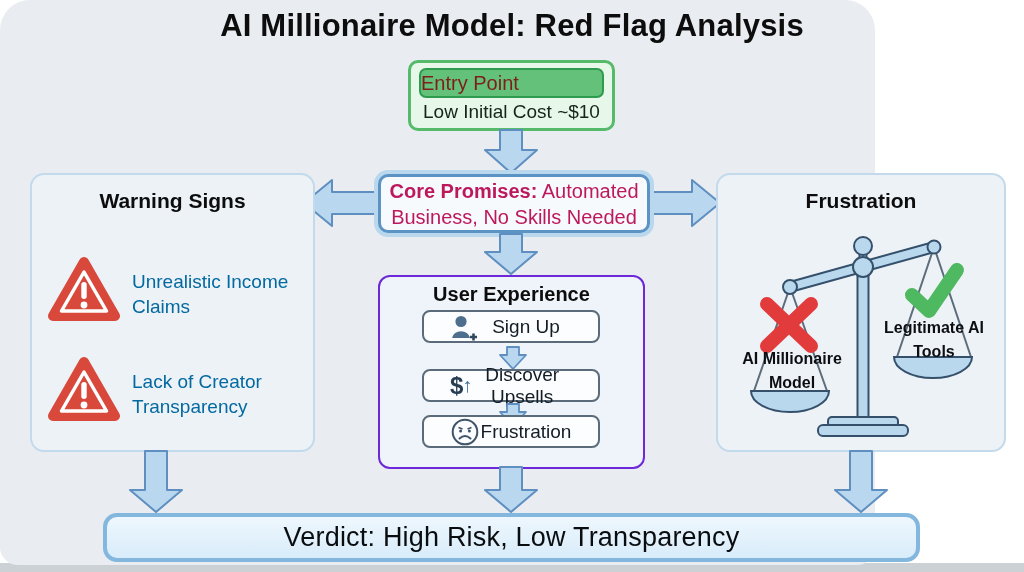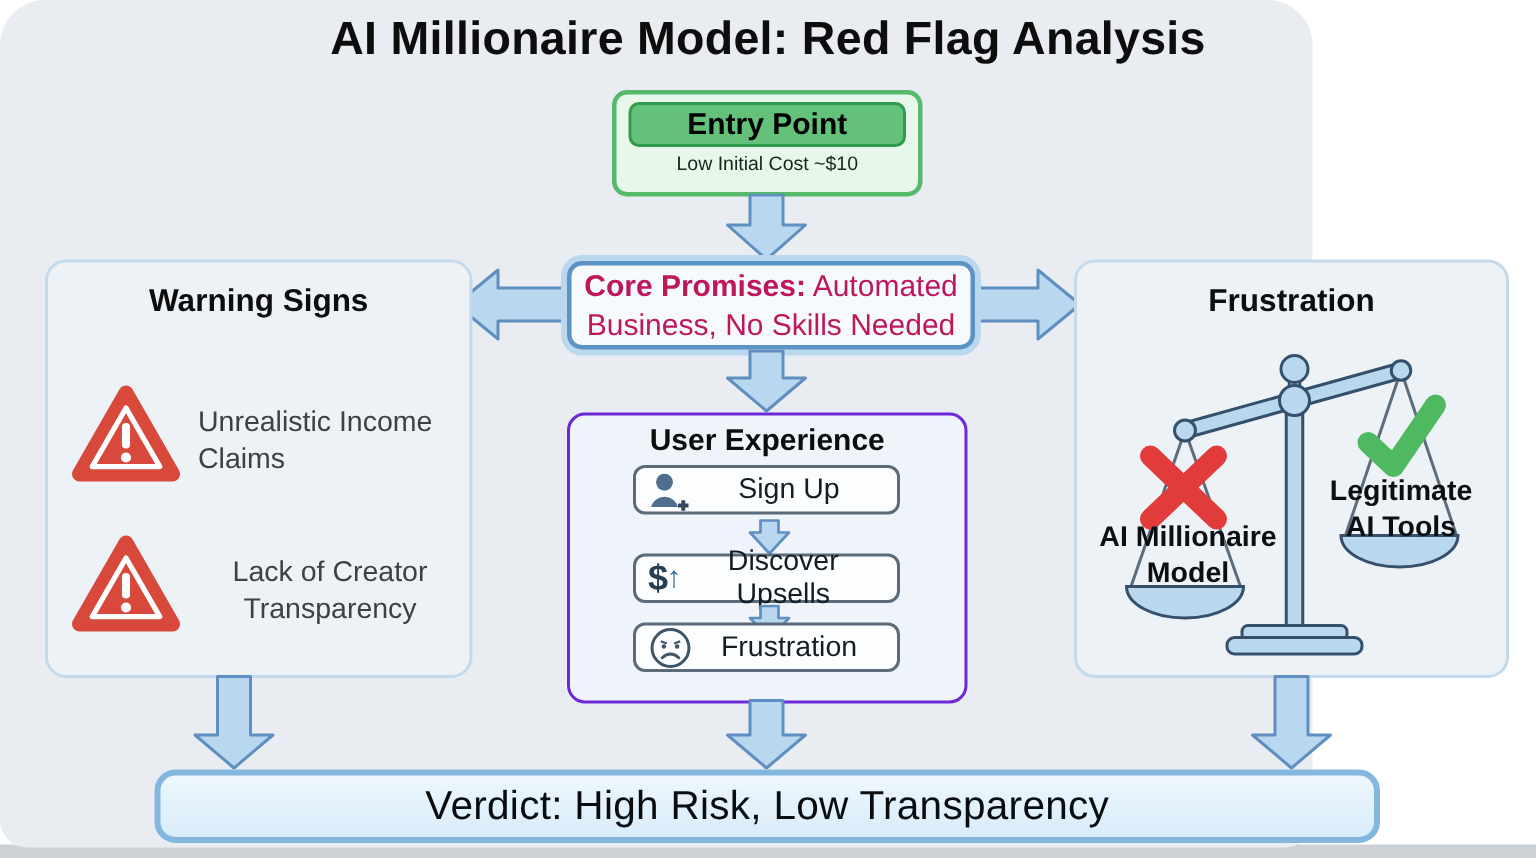--- a/index.html
+++ b/index.html
@@ -6,45 +6,45 @@
   body{font-family:"Liberation Sans", sans-serif;color:#0d0d0d;}
   .stage{position:relative;width:1024px;height:572px;overflow:hidden;background:#ffffff;}
   .bottom-band{position:absolute;left:0;bottom:0;width:100%;height:9px;background:#ccd1d5;}
   .card{position:absolute;left:0;top:0;width:875px;height:565px;background:#e9edf2;
         border-radius:30px 30px 18px 18px;z-index:1;}
   .abs{position:absolute;}
   .page-title{left:0;top:8px;width:1024px;text-align:center;font-size:31px;font-weight:bold;letter-spacing:.2px;}
   
   .entry-box{left:408px;top:60px;width:201px;height:65px;background:#e7f7ea;border:3px solid #56ba6b;border-radius:10px;}
   .entry-header{position:absolute;left:8px;top:5px;right:8px;height:26px;background:#64c17a;border:2px solid #2f9b4f;
-                border-radius:7px;text-align:center;font-size:20px;font-weight:bold;line-height:26px;color:#000000;}
-  .entry-detail{position:absolute;left:0;top:38px;width:100%;text-align:center;font-size:13px;color:#14251a;}
+                border-radius:7px;text-align:left;font-size:20px;font-weight:normal;line-height:26px;color:#7f1d1d;}
+  .entry-detail{position:absolute;left:0;top:38px;width:100%;text-align:center;font-size:19px;color:#14251a;}
   
   .core-box{left:378px;top:174px;width:266px;height:53px;background:#f6fafd;border:3px solid #5c93c5;border-radius:10px;
             box-shadow:0 0 0 4px #b9d7ed;display:flex;align-items:center;justify-content:center;}
   .core-text{width:254px;text-align:center;font-size:20px;line-height:26px;color:#be185d;}
   .core-text b{font-weight:bold;}
   
   .panel{background:#edf2f7;border:2px solid #c3daec;border-radius:14px;}
   .panel-warning{left:20px;top:173px;width:281px;height:275px;margin-left:10px;}
   .panel-compare{left:716px;top:173px;width:286px;height:275px;}
   .panel-title{position:absolute;left:0;top:14px;width:100%;text-align:center;font-size:21px;font-weight:bold;}
   .warn-row-icon{position:absolute;left:15px;width:74px;height:74px;}
-  .warn-label{position:absolute;left:100px;width:176px;font-size:19px;line-height:25px;color:#404040;}
+  .warn-label{position:absolute;left:100px;width:176px;font-size:19px;line-height:25px;color:#0369a1;}
   
   .ue-box{left:378px;top:275px;width:263px;height:190px;background:#eef4f9;border:2px solid #6d28d9;border-radius:12px;}
   .ue-title{position:absolute;left:0;top:6px;width:100%;text-align:center;font-size:20px;font-weight:bold;}
   .ue-step{position:absolute;left:42px;width:178px;height:33px;background:#fbfdff;border:2px solid #5b6b7a;border-radius:8px;
-           display:flex;align-items:center;padding:0 8px;box-sizing:border-box;gap:0;justify-content:center;}
+           display:flex;align-items:center;padding:0 26px;box-sizing:border-box;gap:0;justify-content:center;}
   .ue-step .lbl{flex:1;text-align:center;font-size:19px;color:#141c24;}
   .dollar-icon{display:flex;align-items:center;font-weight:bold;}
   .dollar-icon .d{font-size:24px;color:#263d52;}
   .dollar-icon .u{font-size:20px;color:#3f6e97;margin-left:-1px;}
   
-  .cmp-label{position:absolute;text-align:center;font-size:19px;font-weight:bold;line-height:24px;color:#0c0f12;}
+  .cmp-label{position:absolute;text-align:center;font-size:16px;font-weight:bold;line-height:24px;color:#0c0f12;}
   .cmp-neg{left:2px;top:172px;width:144px;}
   .cmp-pos{left:160px;top:141px;width:112px;}
   
   .verdict-box{left:103px;top:513px;width:809px;height:41px;background:linear-gradient(#eef7fd,#d8ecfa);
                border:4px solid #84b7dd;border-radius:14px;text-align:center;
                font-size:27px;font-weight:normal;line-height:41px;letter-spacing:.2px;color:#0a0d10;}
   svg{display:block;}
 </style>
 </head>
 <body>
@@ -101,21 +101,21 @@
       <div class="warn-label" style="top:94px;">Unrealistic Income Claims</div>
 
       <div class="warn-row-icon" style="top:180px;">
         <svg width="74" height="74" viewBox="0 0 74 74">
           <path d="M37 7 L68 61 L6 61 Z" fill="#d8493c" stroke="#d8493c" stroke-width="10" stroke-linejoin="round"></path>
           <path d="M37 17 L59.5 56 L14.5 56 Z" fill="none" stroke="#ffffff" stroke-width="3.5" stroke-linejoin="round"></path>
           <rect x="34.3" y="27" width="5.4" height="17" rx="2.7" fill="#ffffff"></rect>
           <circle cx="37" cy="50" r="3.4" fill="#ffffff"></circle>
         </svg>
       </div>
-      <div class="warn-label" style="top:194px;text-align:center;">Lack of Creator Transparency</div>
+      <div class="warn-label" style="top:194px;">Lack of Creator Transparency</div>
     </div>
 
     <div class="abs ue-box">
       <div class="ue-title">User Experience</div>
 
       <div class="ue-step" style="top:33px;">
         <span>
           <svg width="30" height="28" viewBox="0 0 30 28">
             <circle cx="11" cy="8.5" r="5.6" fill="#4d6e8d"></circle>
             <path d="M2 25 a9.2 8.6 0 0 1 18 0 z" fill="#4d6e8d"></path>

